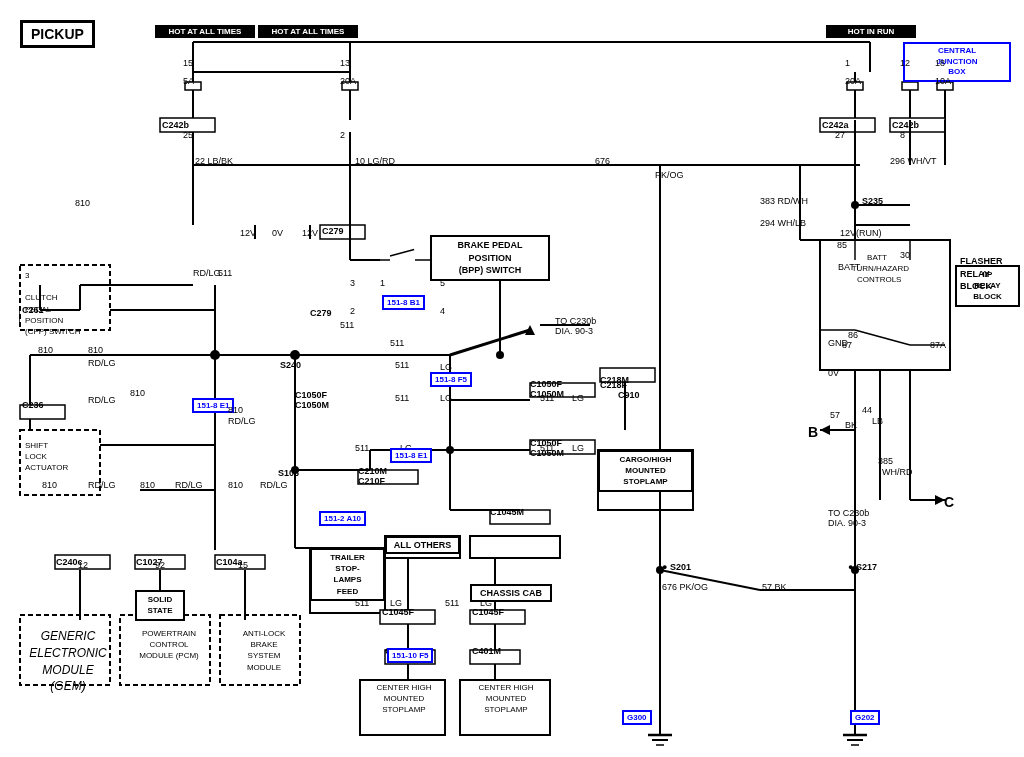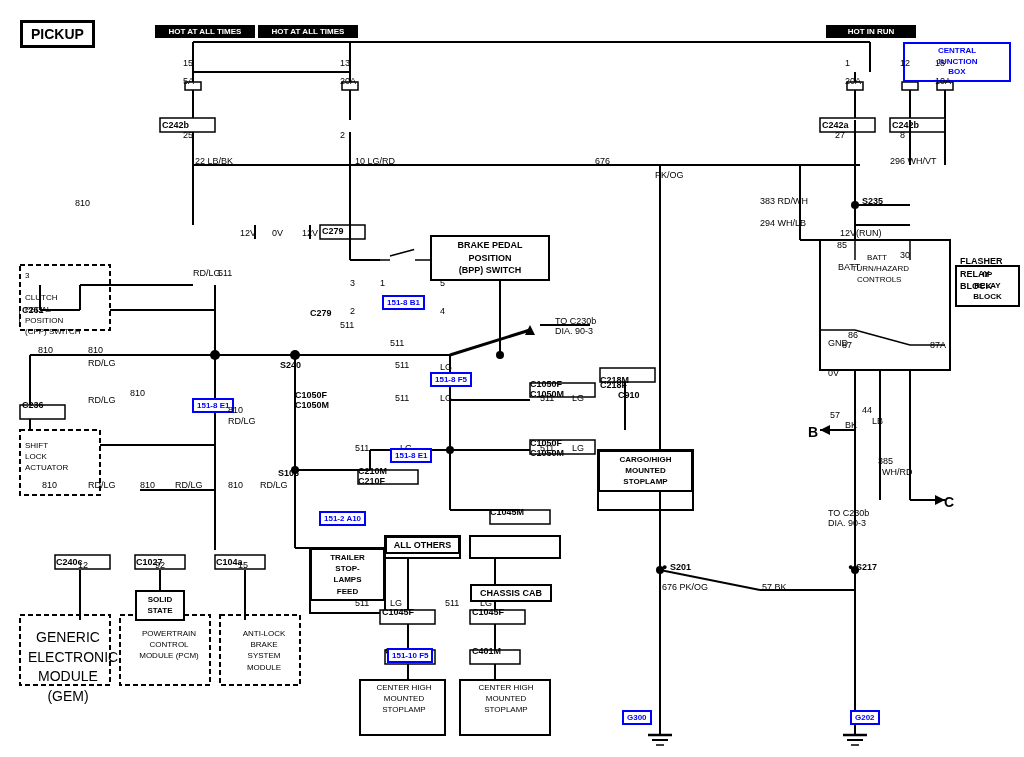--- a/index.html
+++ b/index.html
@@ -475,21 +475,21 @@
 
   <div class="label" style="left:78px; top:560px;">12</div>
   <div class="label" style="left:155px; top:560px;">92</div>
   <div class="label" style="left:238px; top:560px;">15</div>
 
   <div class="box-label" style="left:135px; top:590px; width:50px;">
     <span style="font-size:8px; line-height:1.3;">SOLID<br>STATE</span>
   </div>
 
   <div class="label" style="left:28px; top:628px; text-align:center; width:80px;">
-    <span style="font-size:14px; line-height:1.4;">GENERIC<br>ELECTRONIC<br>MODULE<br>(GEM)</span>
+    <span style="font-size:12px; line-height:1.4;font-style:italic;">GENERIC<br>ELECTRONIC<br>MODULE<br>(GEM)</span>
   </div>
 
   <div class="label" style="left:128px; top:628px; text-align:center; width:82px;">
     <span style="font-size:8px; line-height:1.4;">POWERTRAIN<br>CONTROL<br>MODULE (PCM)</span>
   </div>
 
   <div class="label" style="left:225px; top:628px; text-align:center; width:78px;">
     <span style="font-size:8px; line-height:1.4;">ANTI-LOCK<br>BRAKE<br>SYSTEM<br>MODULE</span>
   </div>
 

